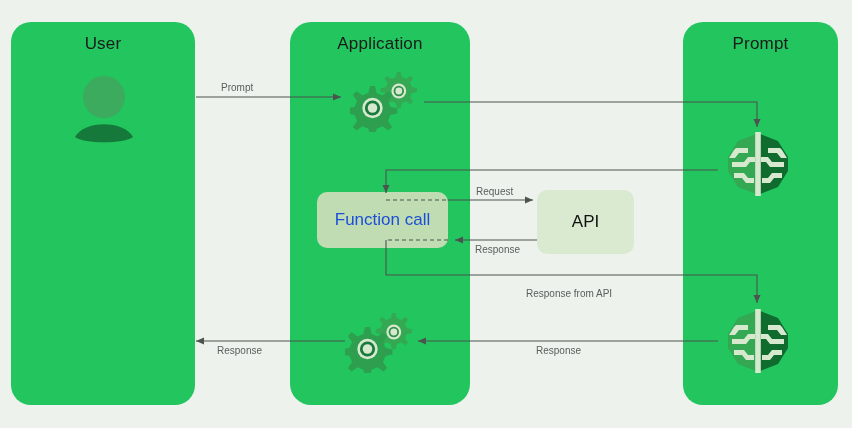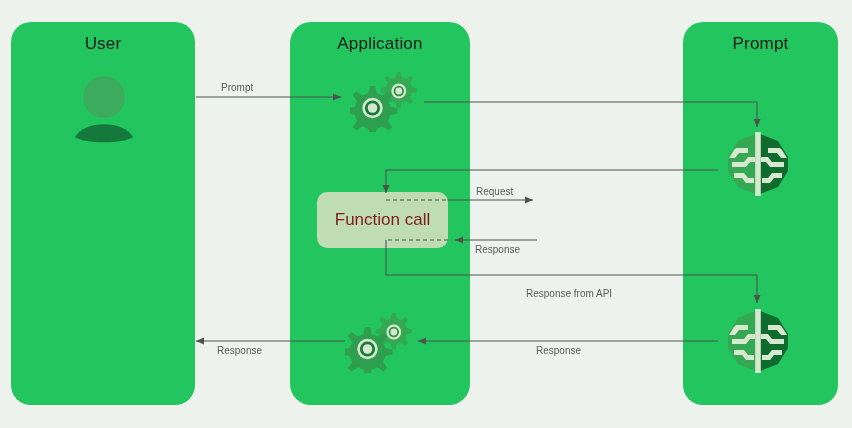--- a/index.html
+++ b/index.html
@@ -33,21 +33,21 @@
     letter-spacing: .2px;
   }
   .fc-box {
     position: absolute;
     background: #bfdcb2;
     border-radius: 10px;
     display: flex;
     align-items: center;
     justify-content: center;
     font-size: 17px;
-    color: #7f1d1d;
+    color: #1d4ed8;
   }
   .api-box {
     position: absolute;
     background: #d9ead1;
     border-radius: 10px;
     display: flex;
     align-items: center;
     justify-content: center;
     font-size: 17px;
     color: #111;
@@ -162,20 +162,23 @@
         <path d="M62 31 h-12 l-4 -5 h-7 v5 h5 l4 5 h14 z"></path>
         <path d="M60 42 h-10 l-4 5 h-6 v5 h8 l4 -5 h8 z"></path>
       </g>
     </svg>
   </div>
 
   <div class="fc-box" style="left:317px; top:192px; width:131px; height:56px;">
     <span>Function call</span>
   </div>
 
+  <div class="api-box" style="left:537px; top:190px; width:97px; height:64px;">
+    <span>API</span>
+  </div>
 
   <svg class="wires">
     <defs>
       <marker id="ah" markerWidth="9" markerHeight="9" refX="8" refY="4.5" orient="auto" markerUnits="userSpaceOnUse">
         <path d="M0,1 L8,4.5 L0,8 Z" fill="#4b544f"></path>
       </marker>
     </defs>
 
     <path d="M196,97 L341,97" fill="none" stroke="#4b544f" stroke-width="1.1" marker-end="url(#ah)"></path>
 

